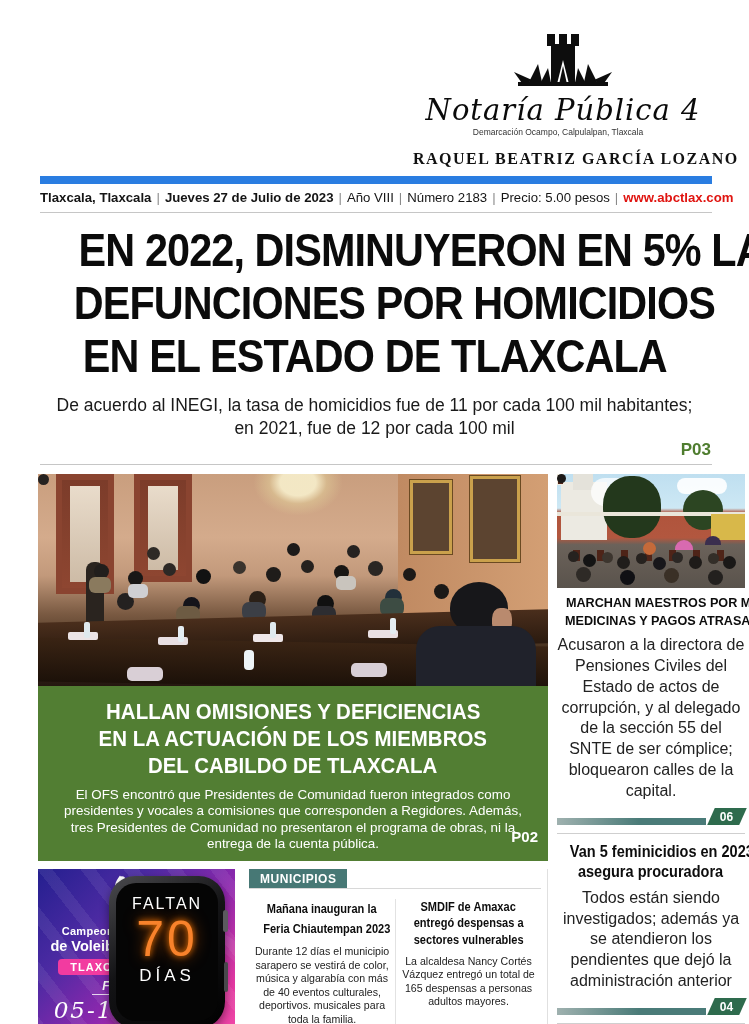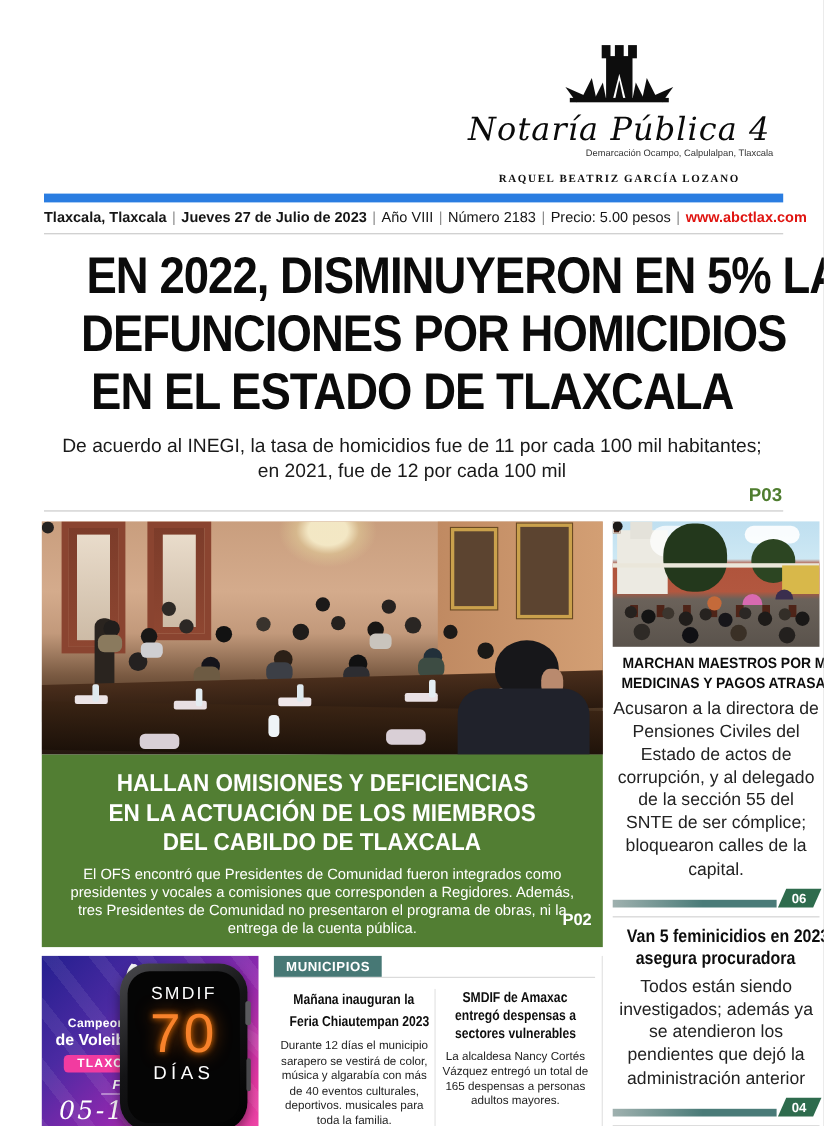--- a/index.html
+++ b/index.html
@@ -10,22 +10,22 @@
   .masthead { display:flex; justify-content:space-between; align-items:flex-end; padding:10px 36px 2px 58px; height:172px; }
   .logo-block { text-align:center; }
   .abc-logo { font-family:"DejaVu Sans", sans-serif; font-weight:bold; font-style:italic; font-size:138px; line-height:.82; letter-spacing:-10px; color:#e8201d; text-shadow:4px 5px 6px rgba(70,70,70,.5); }
   .tagline { margin-top:10px; font-size:20px; letter-spacing:6px; white-space:nowrap; }
   .tagline .tg-b { font-weight:bold; color:#0d0d0d; }
   .tagline .tg-l { font-weight:normal; color:#222; }
 
   .notaria { width:300px; text-align:center; padding-bottom:2px; }
   .castle-svg { display:block; margin:0 auto; }
   .notaria-name { font-family:"DejaVu Serif", serif; font-style:italic; font-size:29px; color:#0a0a0a; line-height:1; margin-top:-6px; letter-spacing:1px; }
-  .notaria-dem { font-size:8.5px; color:#333; text-align:right; margin:2px 10px 13px 0; }
-  .notaria-owner { font-family:"Liberation Serif", serif; font-weight:bold; font-size:10px; letter-spacing:1.5px; margin-top:2px; white-space:nowrap; }
+  .notaria-dem { font-size:8.5px; color:#333; text-align:center; margin:2px 10px 13px 0; }
+  .notaria-owner { font-family:"Liberation Serif", serif; font-weight:bold; font-size:16px; letter-spacing:1.5px; margin-top:2px; white-space:nowrap; }
 
   .blue-bar { height:8px; background:#2a7de1; margin:4px 37px 0 40px; }
   .dateline { margin:0 37px 0 40px; padding:6px 0 7px; text-align:center; font-size:13.2px; border-bottom:1px solid #c6c6c6; white-space:nowrap; color:#151515; }
   .dateline .sep { color:#8a8a8a; padding:0 5px; font-weight:normal; }
   .dateline .b { font-weight:bold; }
   .dateline .web { font-weight:bold; color:#e01410; }
 
   
   .lead { text-align:center; padding:10px 30px 0; }
   .lead h1 { font-size:47px; line-height:1.13; font-weight:bold; letter-spacing:-1px; color:#0b0b0b; }
@@ -257,21 +257,21 @@
             <div class="vb-t1">Campeonato Mundial</div>
             <div class="vb-t2">de Voleibol de Playa</div>
             <div><span class="vb-badge">TLAXCALA 2023</span></div>
             <div><span class="vb-fivb">FIVB</span></div>
             <div class="vb-dates">05-15 Oct</div>
           </div>
           <div class="watch">
             <div class="btn1"></div>
             <div class="btn2"></div>
             <div class="watch-screen">
-              <div class="w-faltan">SMDIF</div>
+              <div class="w-faltan">FALTAN</div>
               <div class="w-num">70</div>
               <div class="w-dias">DÍAS</div>
             </div>
           </div>
         </div>
 
         <div class="municipios">
           <div class="muni-head">
             <span class="muni-bar">MUNICIPIOS</span>
           </div>

